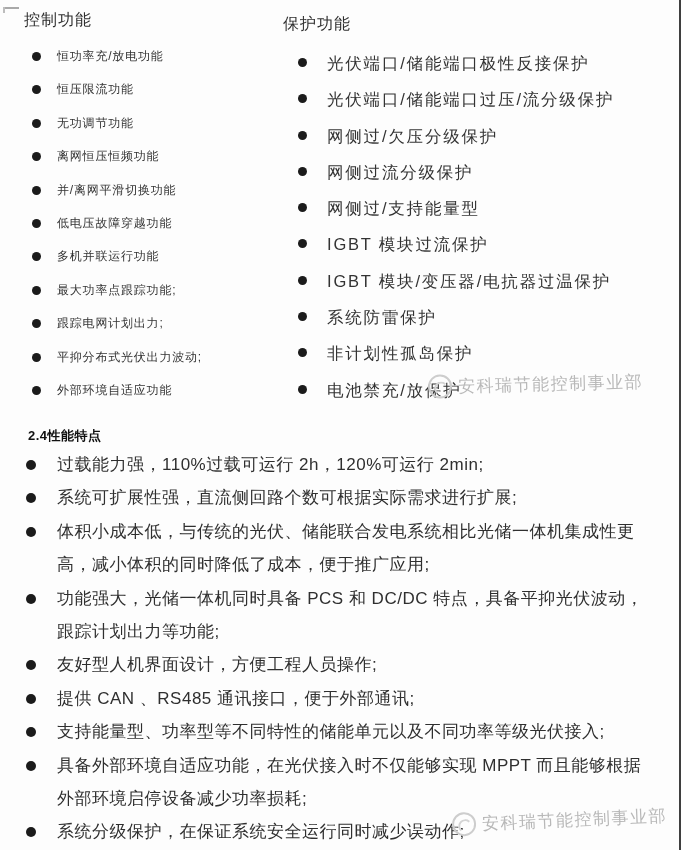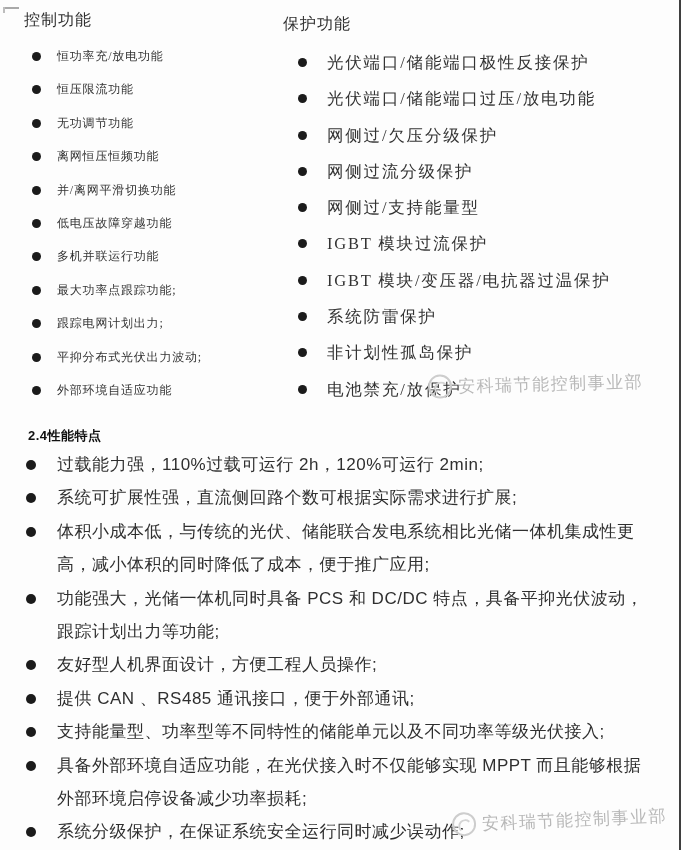--- a/index.html
+++ b/index.html
@@ -18,21 +18,21 @@
     position:absolute;left:3px;top:7px;
     width:16px;height:2px;background:#a9a9a9;
   }
   .corner-mark::before{
     content:"";position:absolute;left:0;top:0;width:2px;height:6px;background:#bdbdbd;
   }
   .edge-line{
     position:absolute;right:0;top:0;width:2px;height:850px;background:#3f3f3f;
   }
   
-  .col{position:absolute;font-family:Liberation Serif, serif;}
+  .col{position:absolute;}
   .col-title{
     font-size:16px;line-height:22px;color:#2e2e2e;letter-spacing:1px;font-weight:500;
   }
   .list{list-style:none;margin:0;padding:0;}
   .list li{
     position:relative;display:block;color:#333;
   }
   .dot{
     position:absolute;border-radius:50%;background:#1b1b1b;
     width:9px;height:9px;
@@ -101,21 +101,21 @@
       <li><span class="dot"></span><span>跟踪电网计划出力;</span></li>
       <li><span class="dot"></span><span>平抑分布式光伏出力波动;</span></li>
       <li><span class="dot"></span><span>外部环境自适应功能</span></li>
     </ul>
   </div>
 
   <div class="col col-right">
     <div class="col-title">保护功能</div>
     <ul class="list">
       <li><span class="dot"></span><span>光伏端口/储能端口极性反接保护</span></li>
-      <li><span class="dot"></span><span>光伏端口/储能端口过压/放电功能</span></li>
+      <li><span class="dot"></span><span>光伏端口/储能端口过压/流分级保护</span></li>
       <li><span class="dot"></span><span>网侧过/欠压分级保护</span></li>
       <li><span class="dot"></span><span>网侧过流分级保护</span></li>
       <li><span class="dot"></span><span>网侧过/支持能量型</span></li>
       <li><span class="dot"></span><span>IGBT 模块过流保护</span></li>
       <li><span class="dot"></span><span>IGBT 模块/变压器/电抗器过温保护</span></li>
       <li><span class="dot"></span><span>系统防雷保护</span></li>
       <li><span class="dot"></span><span>非计划性孤岛保护</span></li>
       <li><span class="dot"></span><span>电池禁充/放保护</span></li>
     </ul>
   </div>

